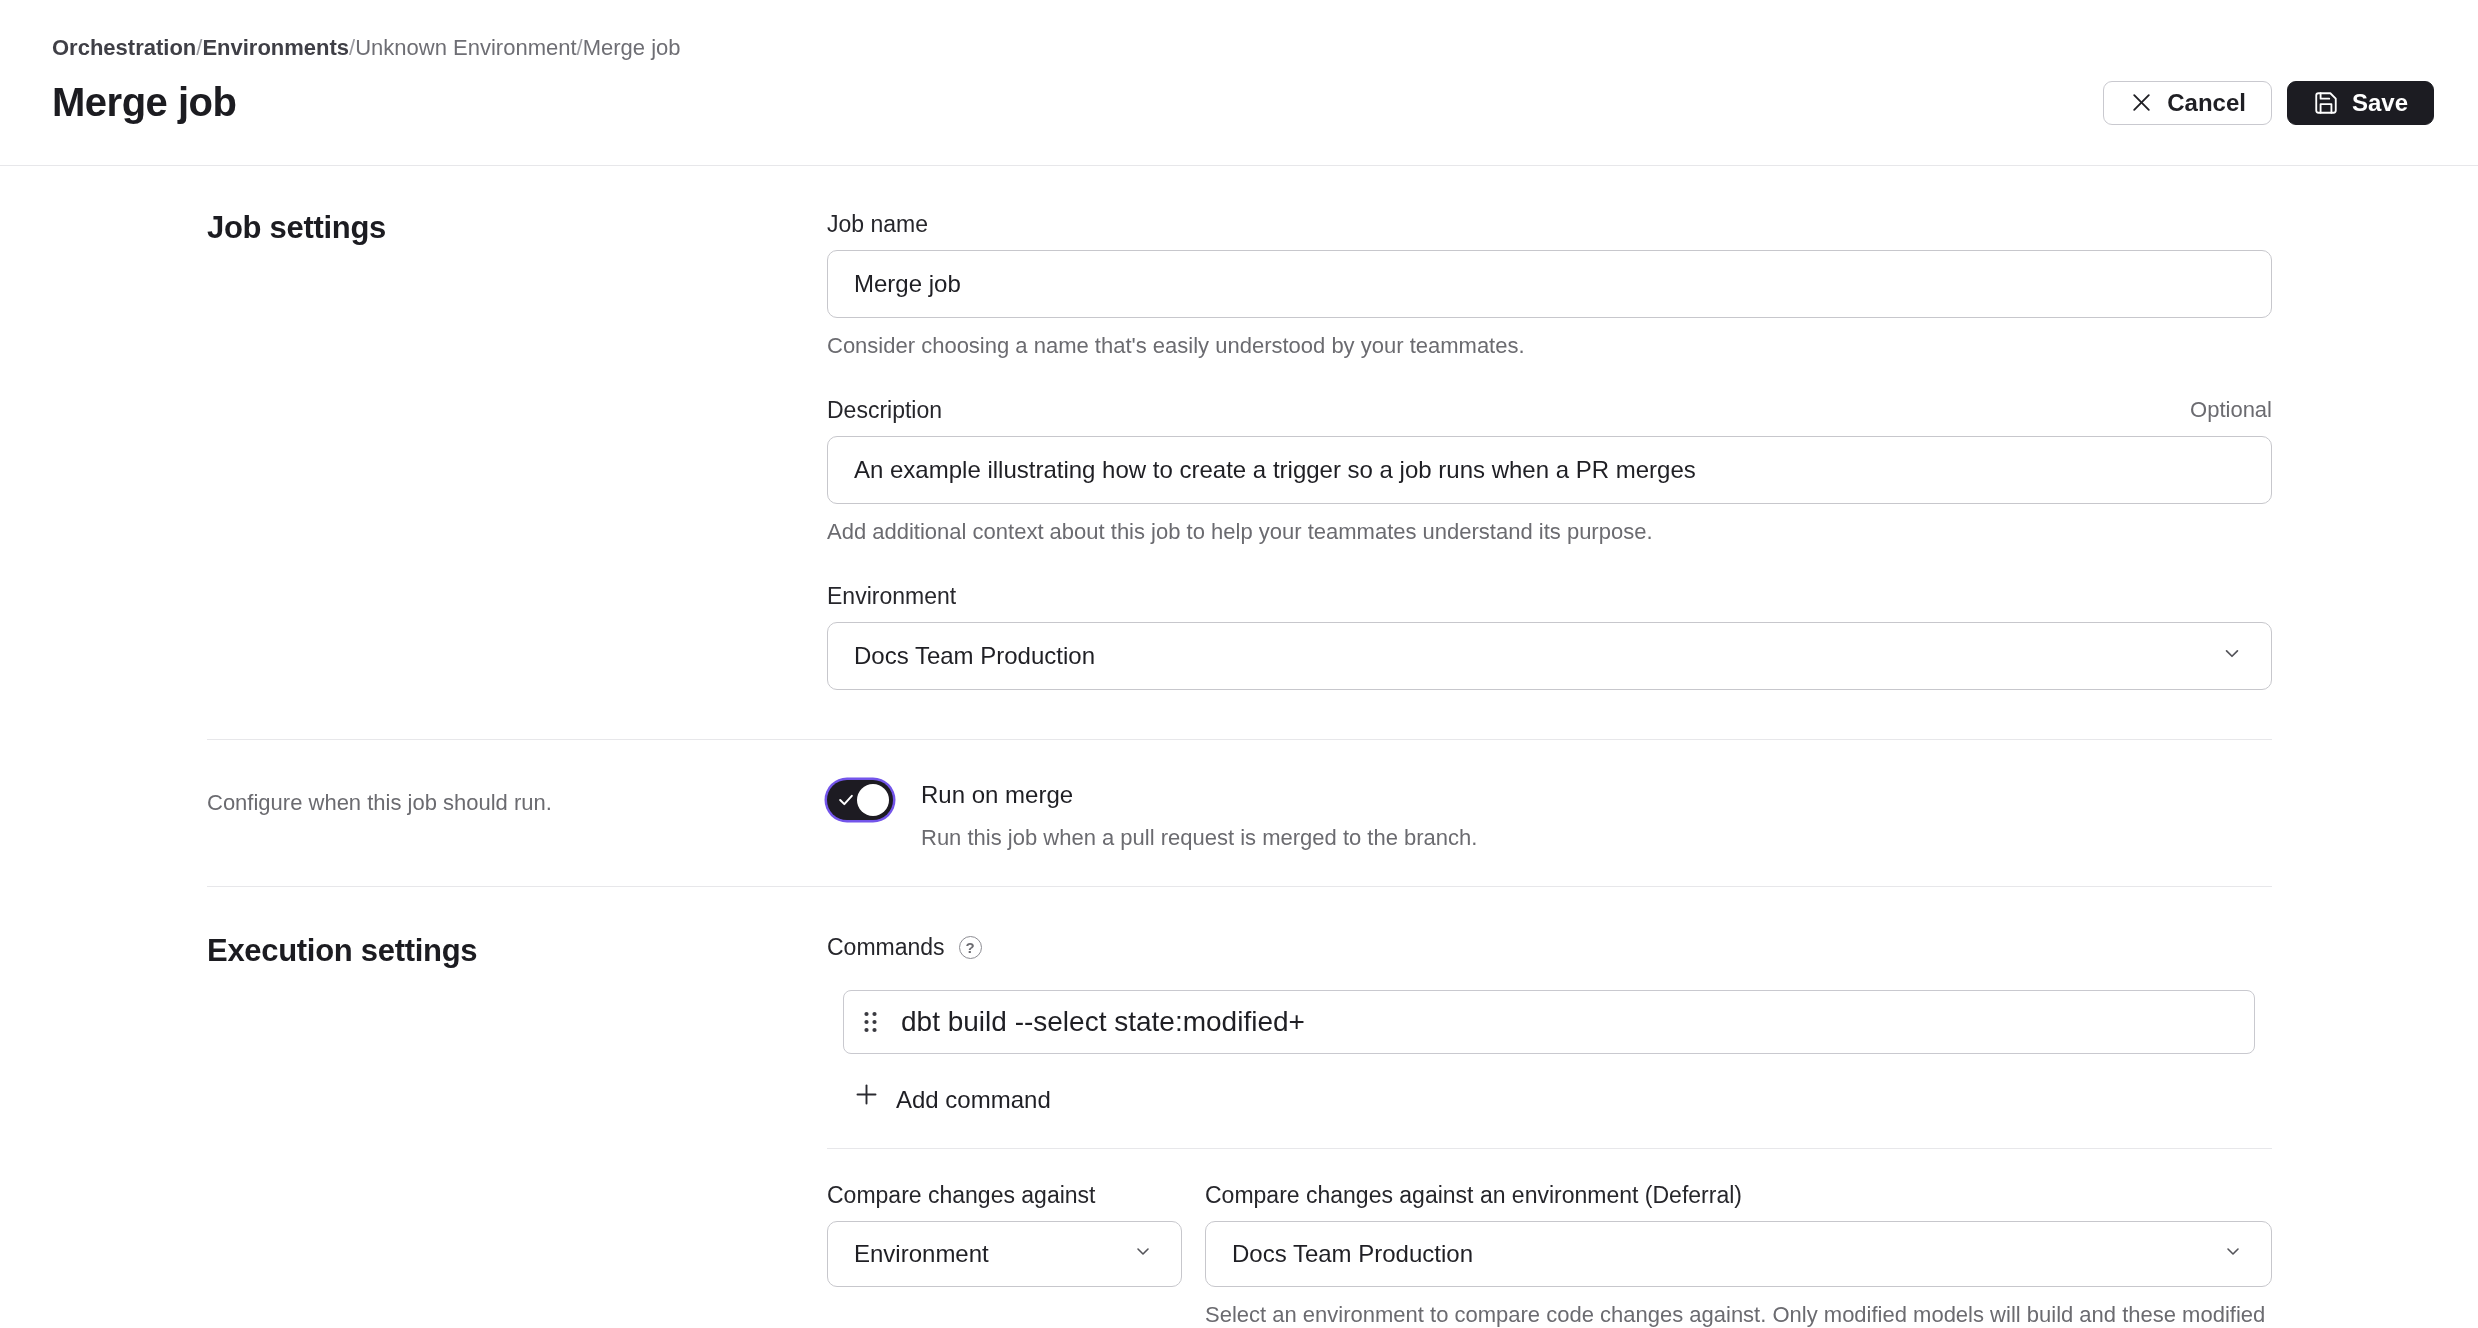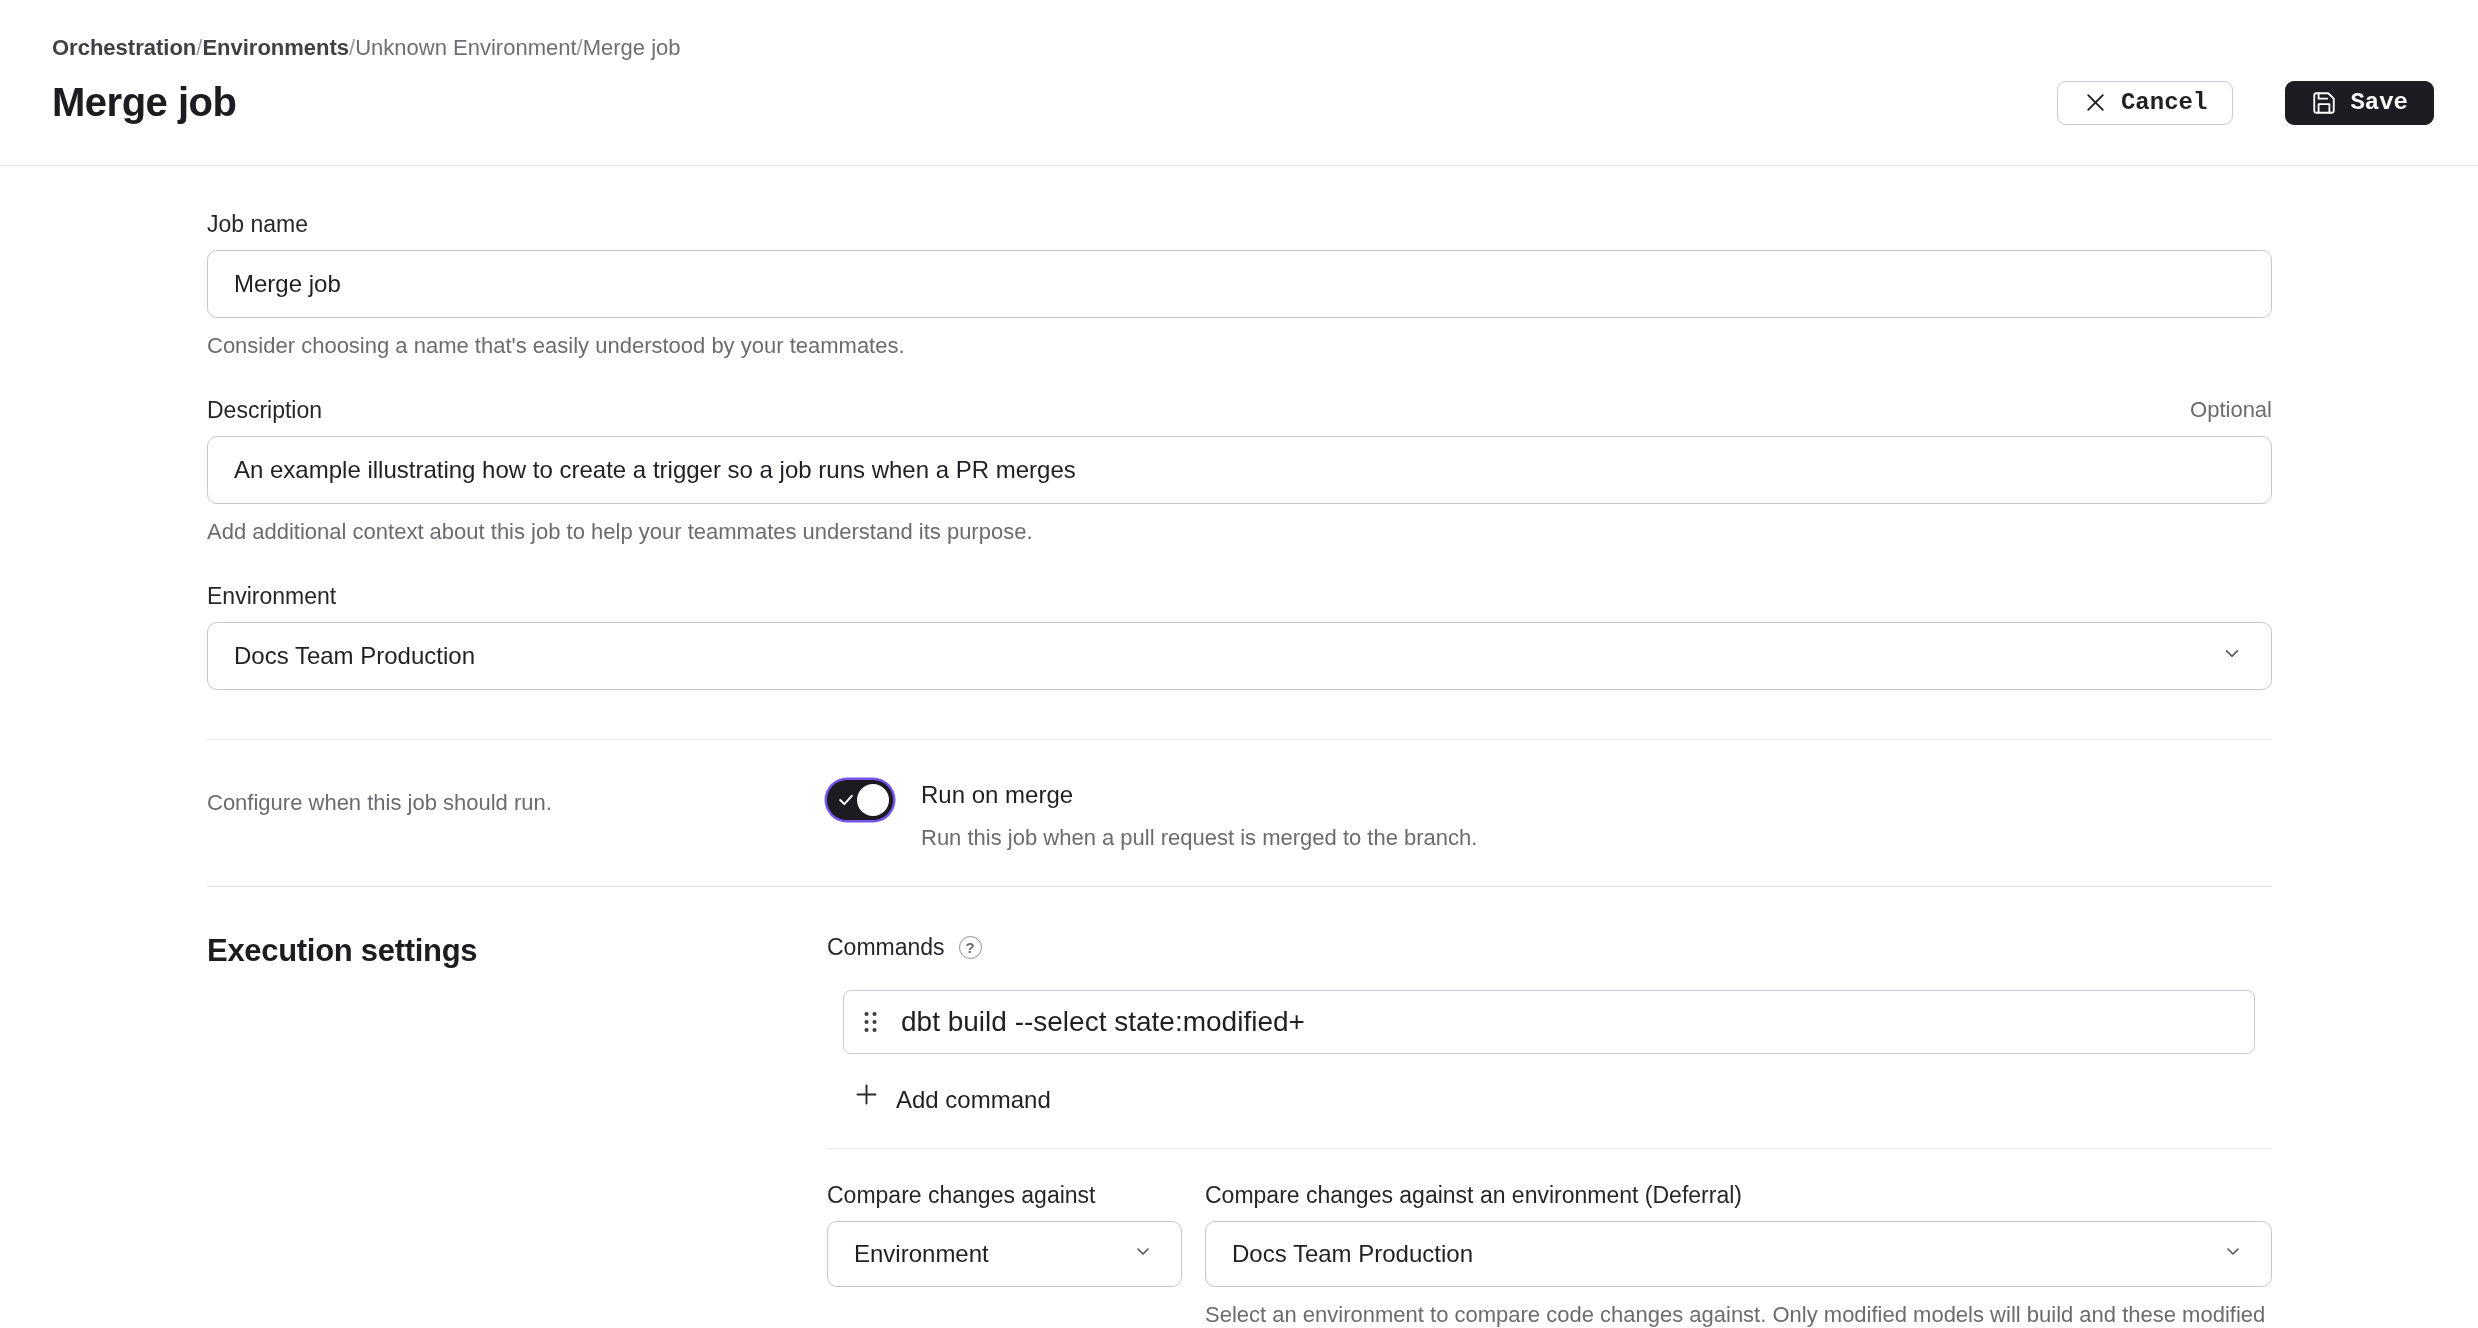--- a/index.html
+++ b/index.html
@@ -26,22 +26,21 @@
   .title-row {
     margin-top: 18px;
     display: flex; align-items: center; justify-content: space-between;
   }
   .page-title { font-size: 40px; font-weight: 700; color: #1c1c21; letter-spacing: -0.5px; }
   .header-actions { display: flex; align-items: center; gap: 15px; }
   .btn {
     display: inline-flex; align-items: center; gap: 13px;
     height: 44px; padding: 0 25px; border-radius: 9px;
     font-size: 24px; font-weight: 600; cursor: pointer;
-    font-family: Liberation Mono, monospace;
-    margin-left: 37px;
+    font-family: Liberation Sans, sans-serif;
   }
   .btn-secondary { background: #ffffff; border: 1px solid #c9c9cf; color: #1f1f24; }
   .btn-primary  { background: #1c1c22; border: 1px solid #1c1c22; color: #ffffff; }
   .btn svg { display: block; }
 
   
   .content { padding: 0 206px 0 207px; }
   .section { display: flex; }
   .section-left { width: 620px; flex: 0 0 620px; }
   .section-right { flex: 1 1 auto; min-width: 0; }
@@ -151,20 +150,23 @@
         </span>
         <span>Save</span>
       </button>
     </div>
   </div>
 </header>
 
 <main class="content">
 
   <section class="section sec-job">
+    <div class="section-left">
+      <h2 class="section-heading">Job settings</h2>
+    </div>
     <div class="section-right">
       <div>
         <div class="field-label">Job name</div>
         <input class="text-input" value="Merge job" style="">
         <div class="helper">Consider choosing a name that's easily understood by your teammates.</div>
       </div>
 
       <div class="field-block">
         <div class="label-row">
           <div class="field-label">Description</div>

